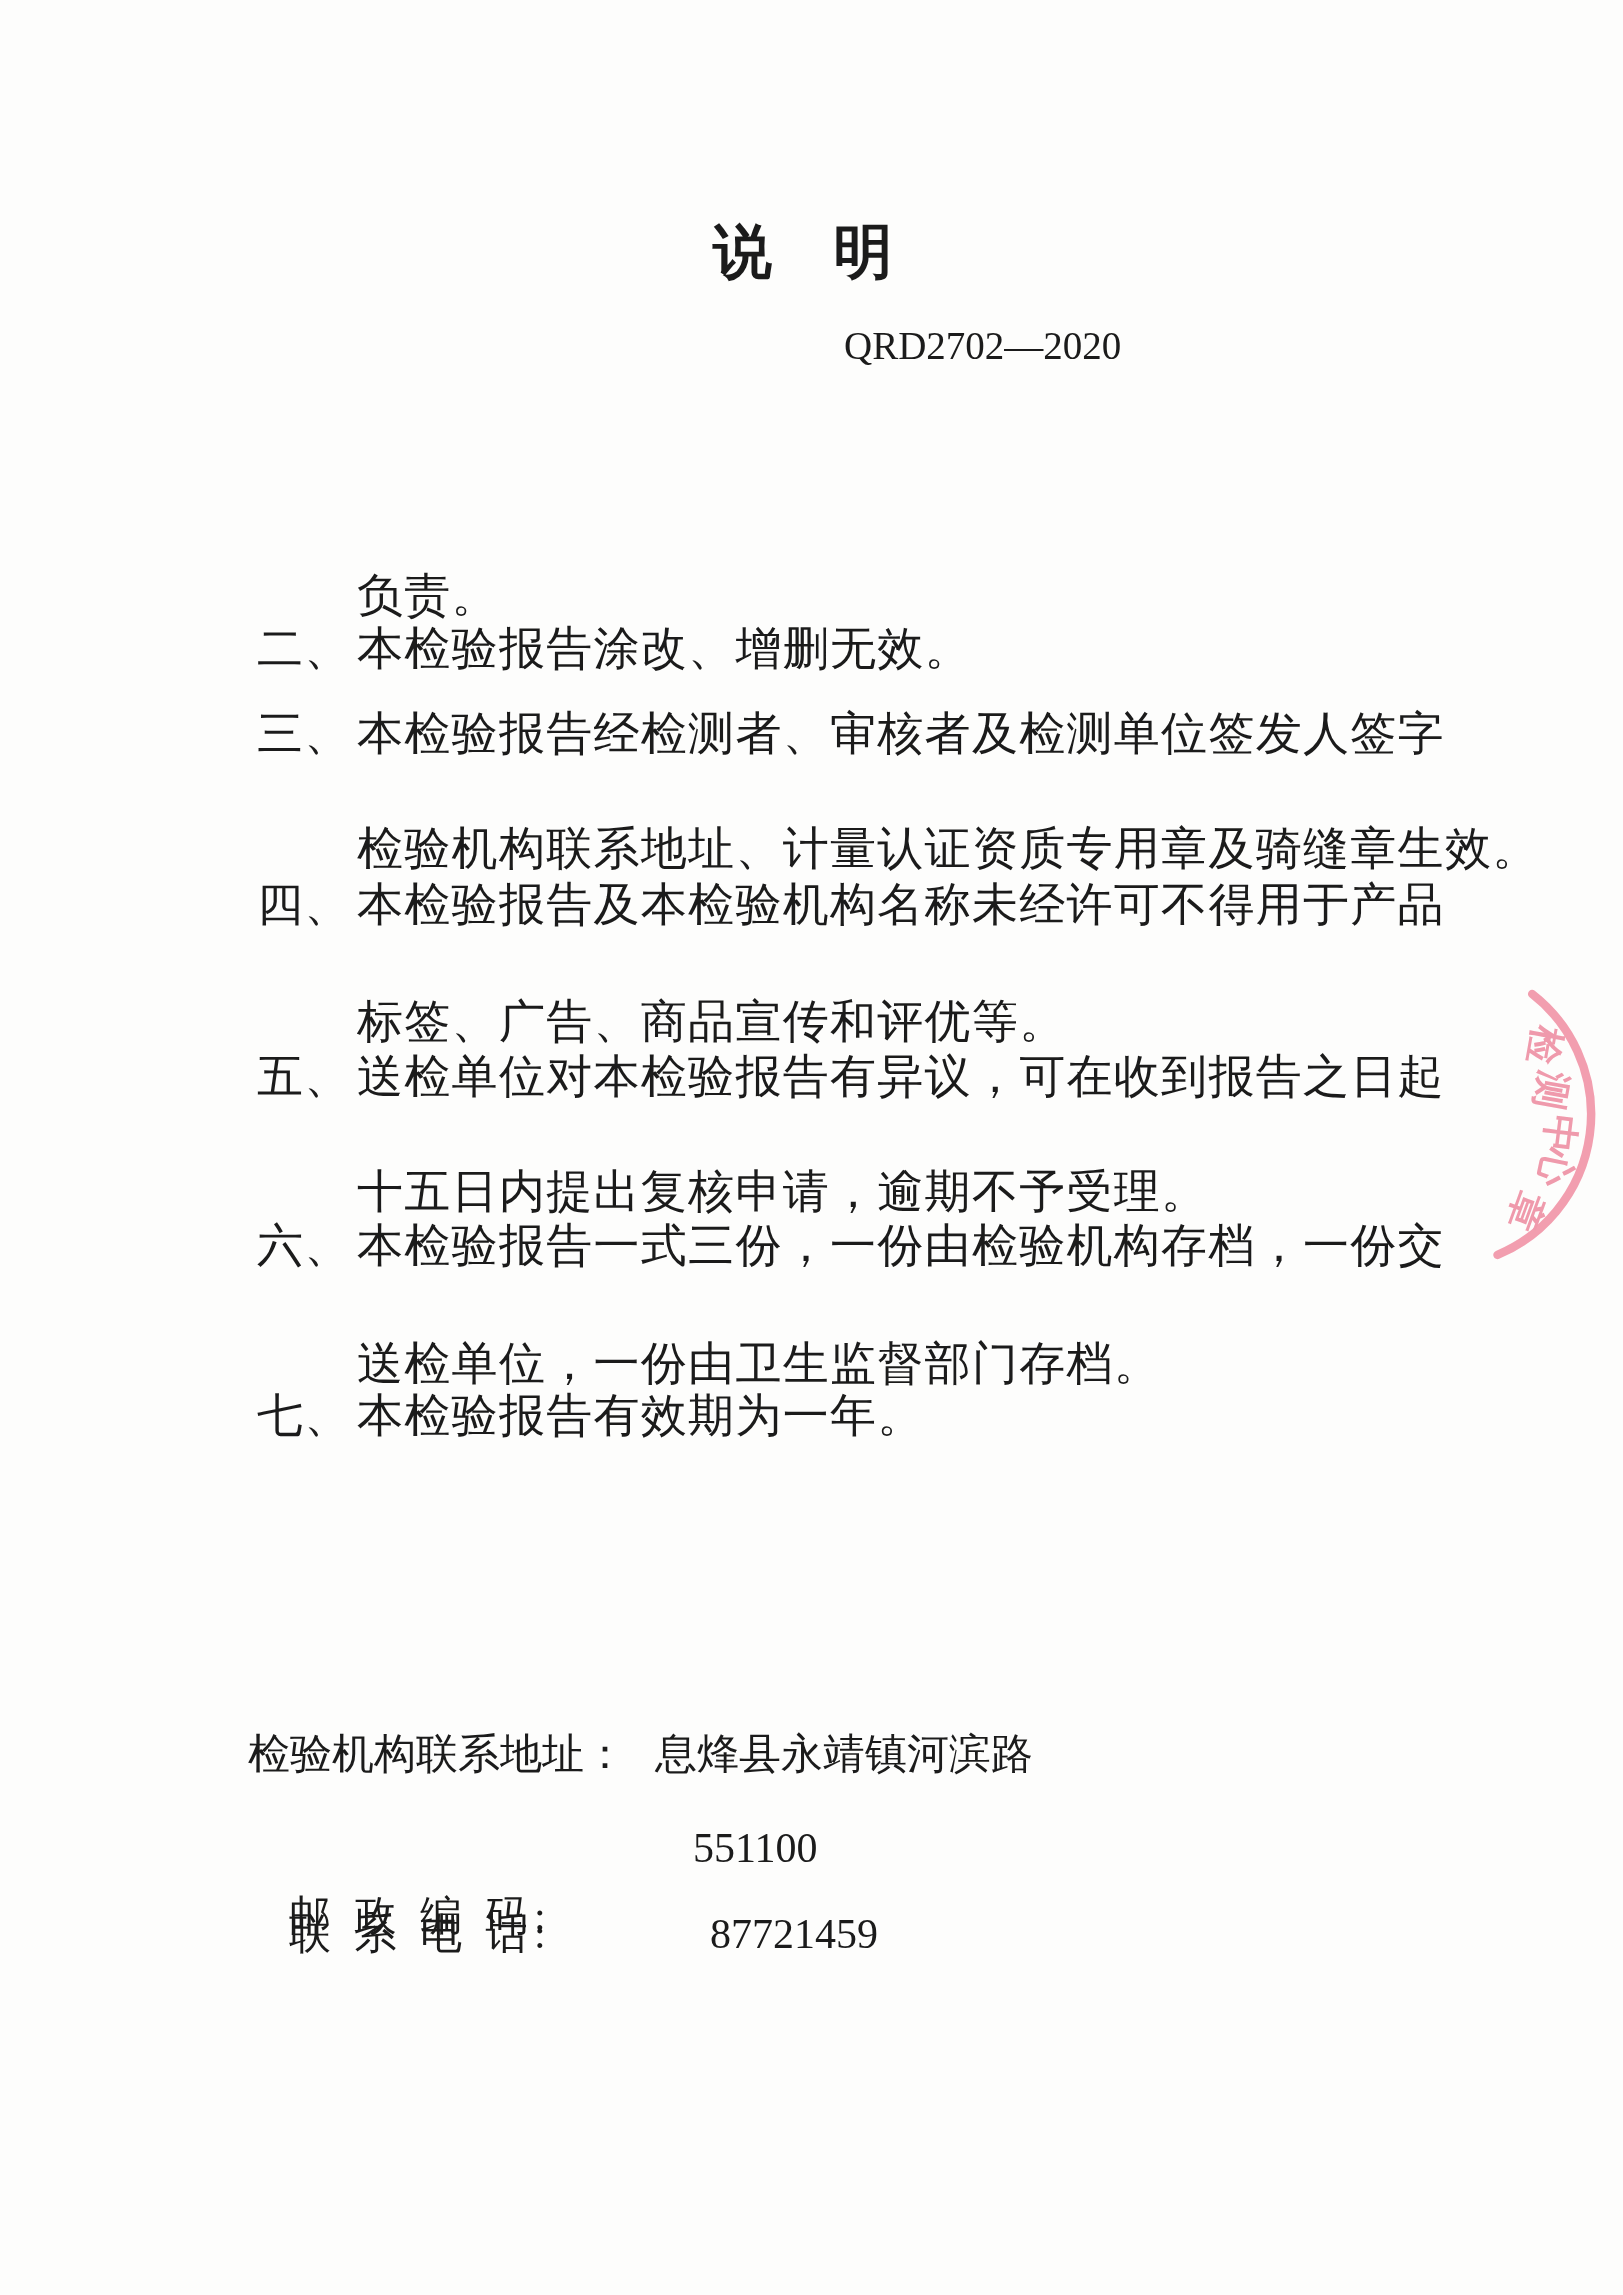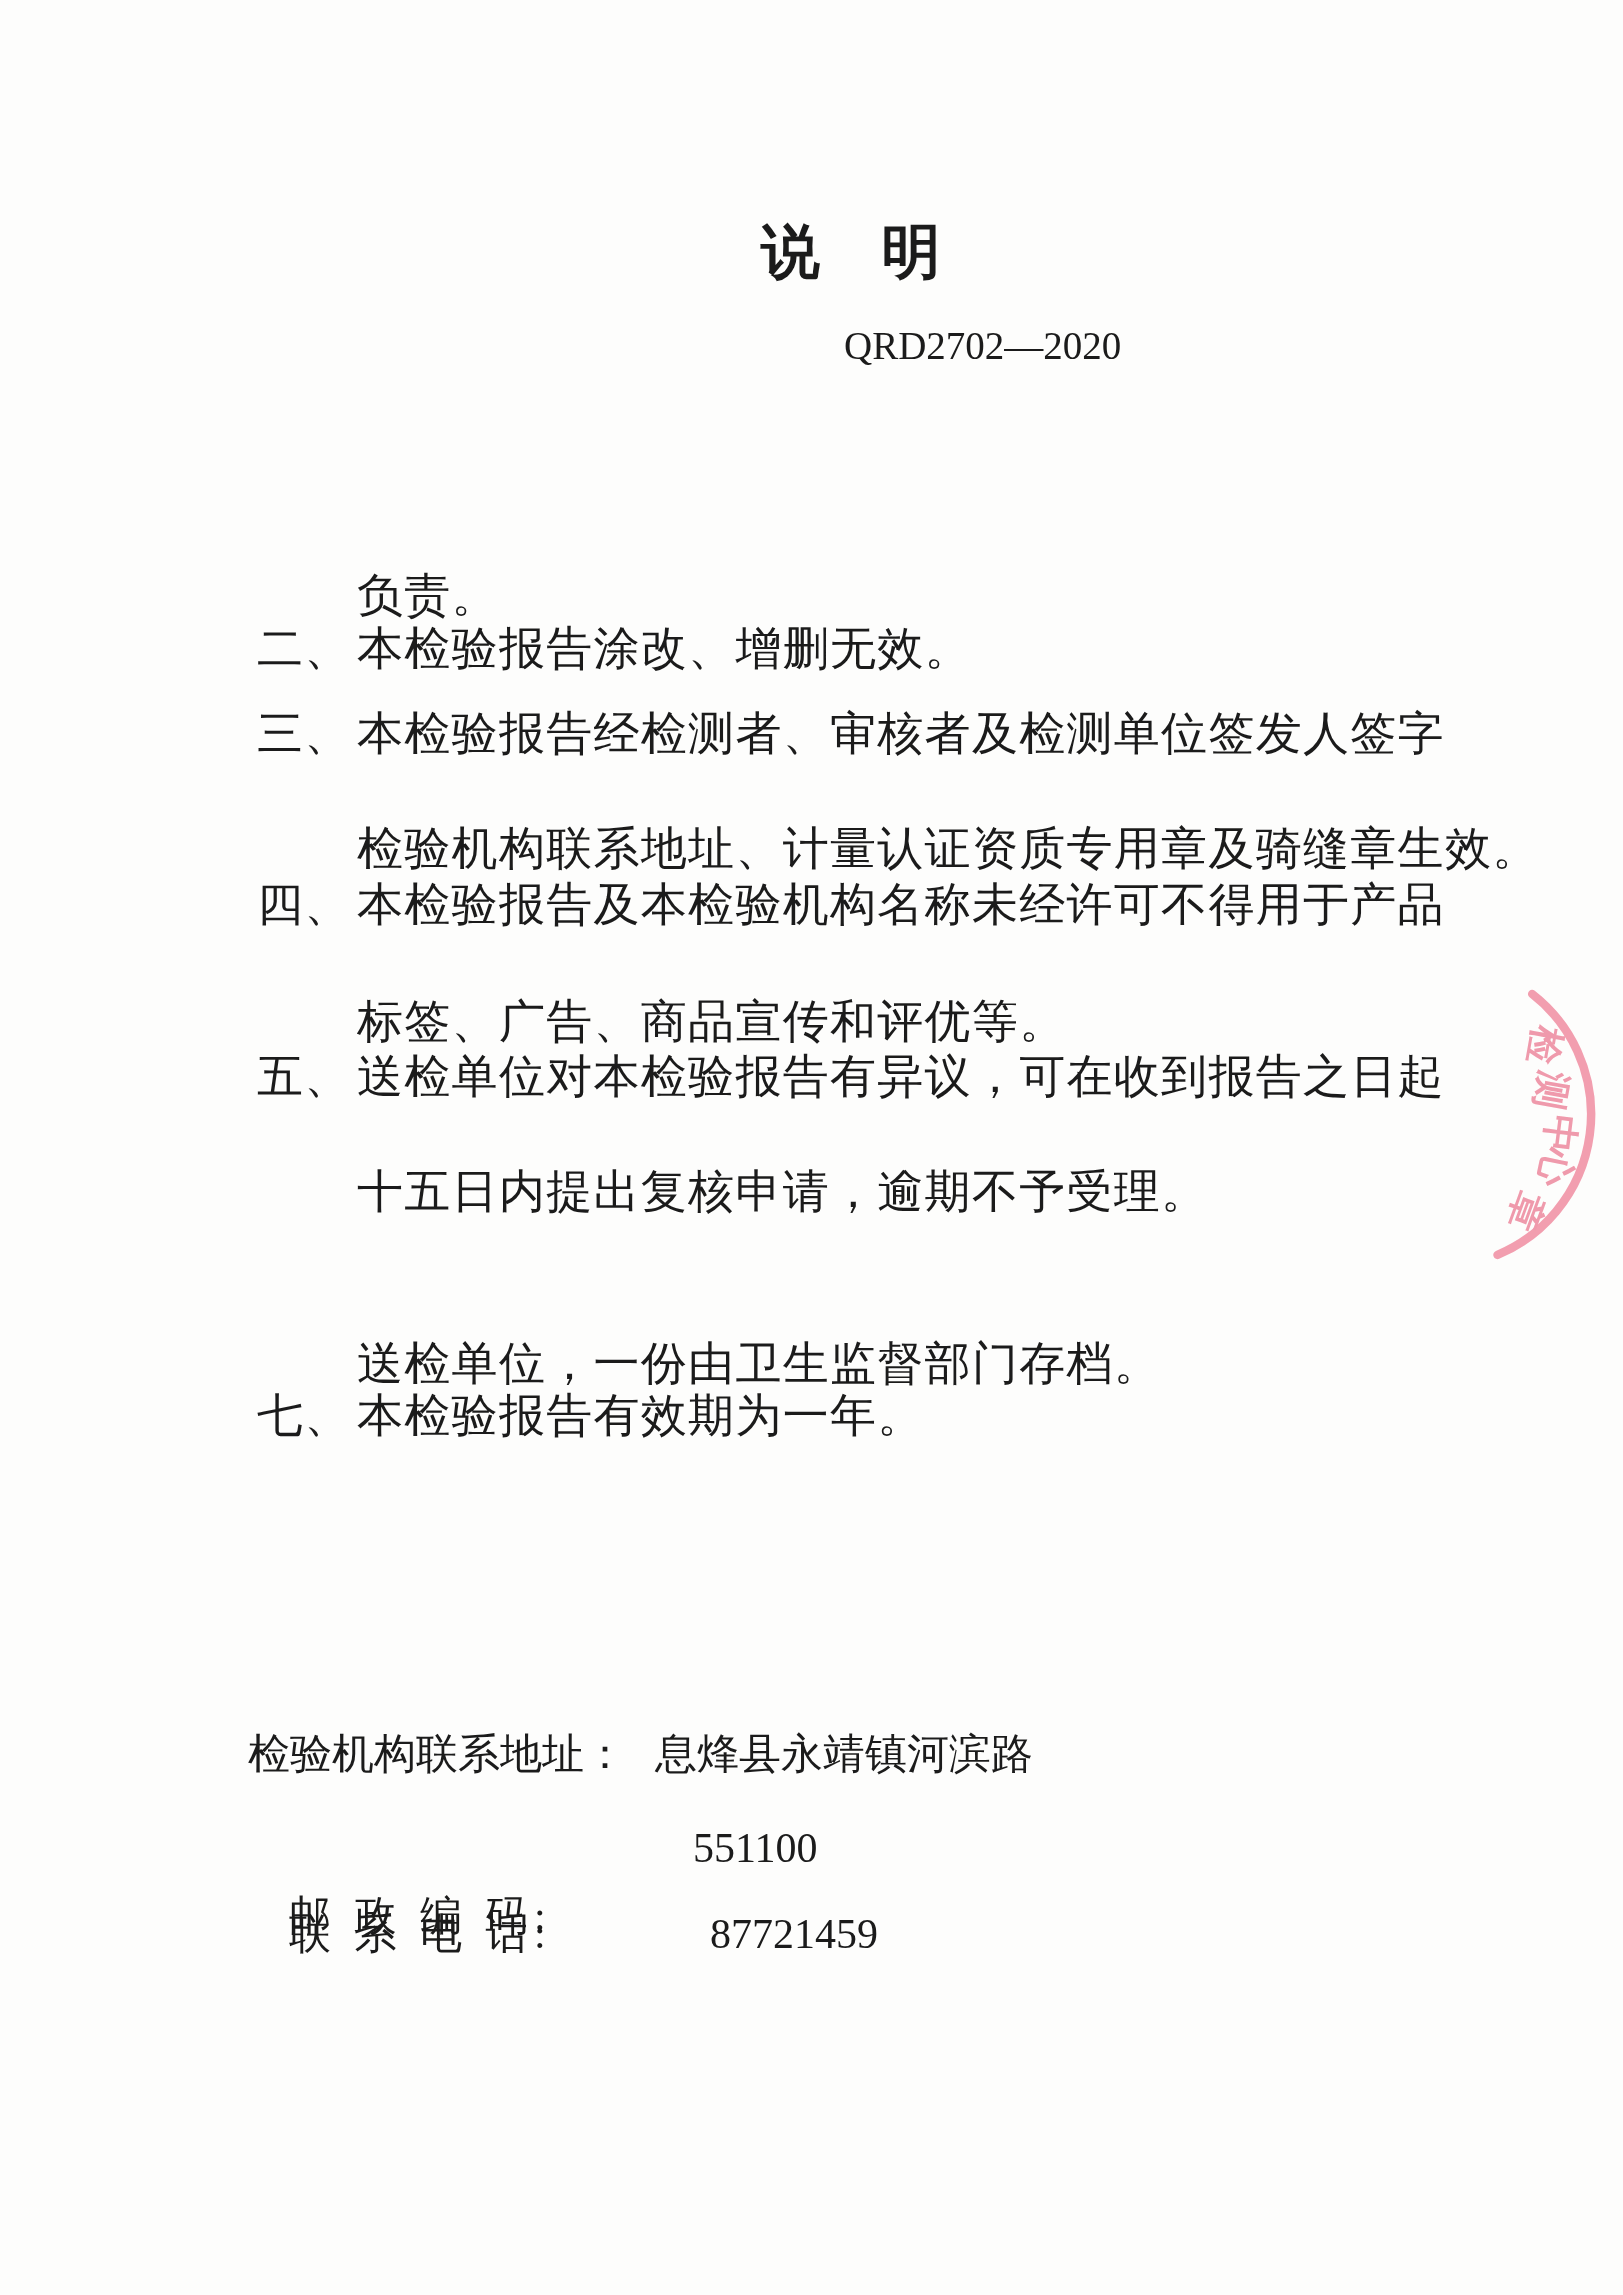--- a/index.html
+++ b/index.html
@@ -15,21 +15,20 @@
   }
   .doc-title {
     position: absolute;
     left: 713px;
     top: 223px;
     font-size: 59px;
     line-height: 1;
     font-weight: 700;
     white-space: pre;
     letter-spacing: 1.3px;
-    margin-left: 48px;
   }
   .doc-code {
     position: absolute;
     left: 844px;
     top: 326px;
     font-size: 39px;
     line-height: 1;
     white-space: nowrap;
   }
   .nline {
@@ -94,20 +93,23 @@
     <span>标签、广告、商品宣传和评优等。</span>
   </div>
 
   <div class="nline first" style="top:1054px">
     <span class="marker">五、</span><span>送检单位对本检验报告有异议，可在收到报告之日起</span>
   </div>
   <div class="nline cont" style="top:1137px">
     <span>十五日内提出复核申请，逾期不予受理。</span>
   </div>
 
+  <div class="nline first" style="top:1223px">
+    <span class="marker">六、</span><span>本检验报告一式三份，一份由检验机构存档，一份交</span>
+  </div>
   <div class="nline cont" style="top:1309px">
     <span>送检单位，一份由卫生监督部门存档。</span>
   </div>
 
   <div class="nline first" style="top:1393px">
     <span class="marker">七、</span><span>本检验报告有效期为一年。</span>
   </div>
 
   <div class="ft" style="left:248px; top:1733px">检验机构联系地址：</div>
   <div class="ft" style="left:655px; top:1733px">息烽县永靖镇河滨路</div>

